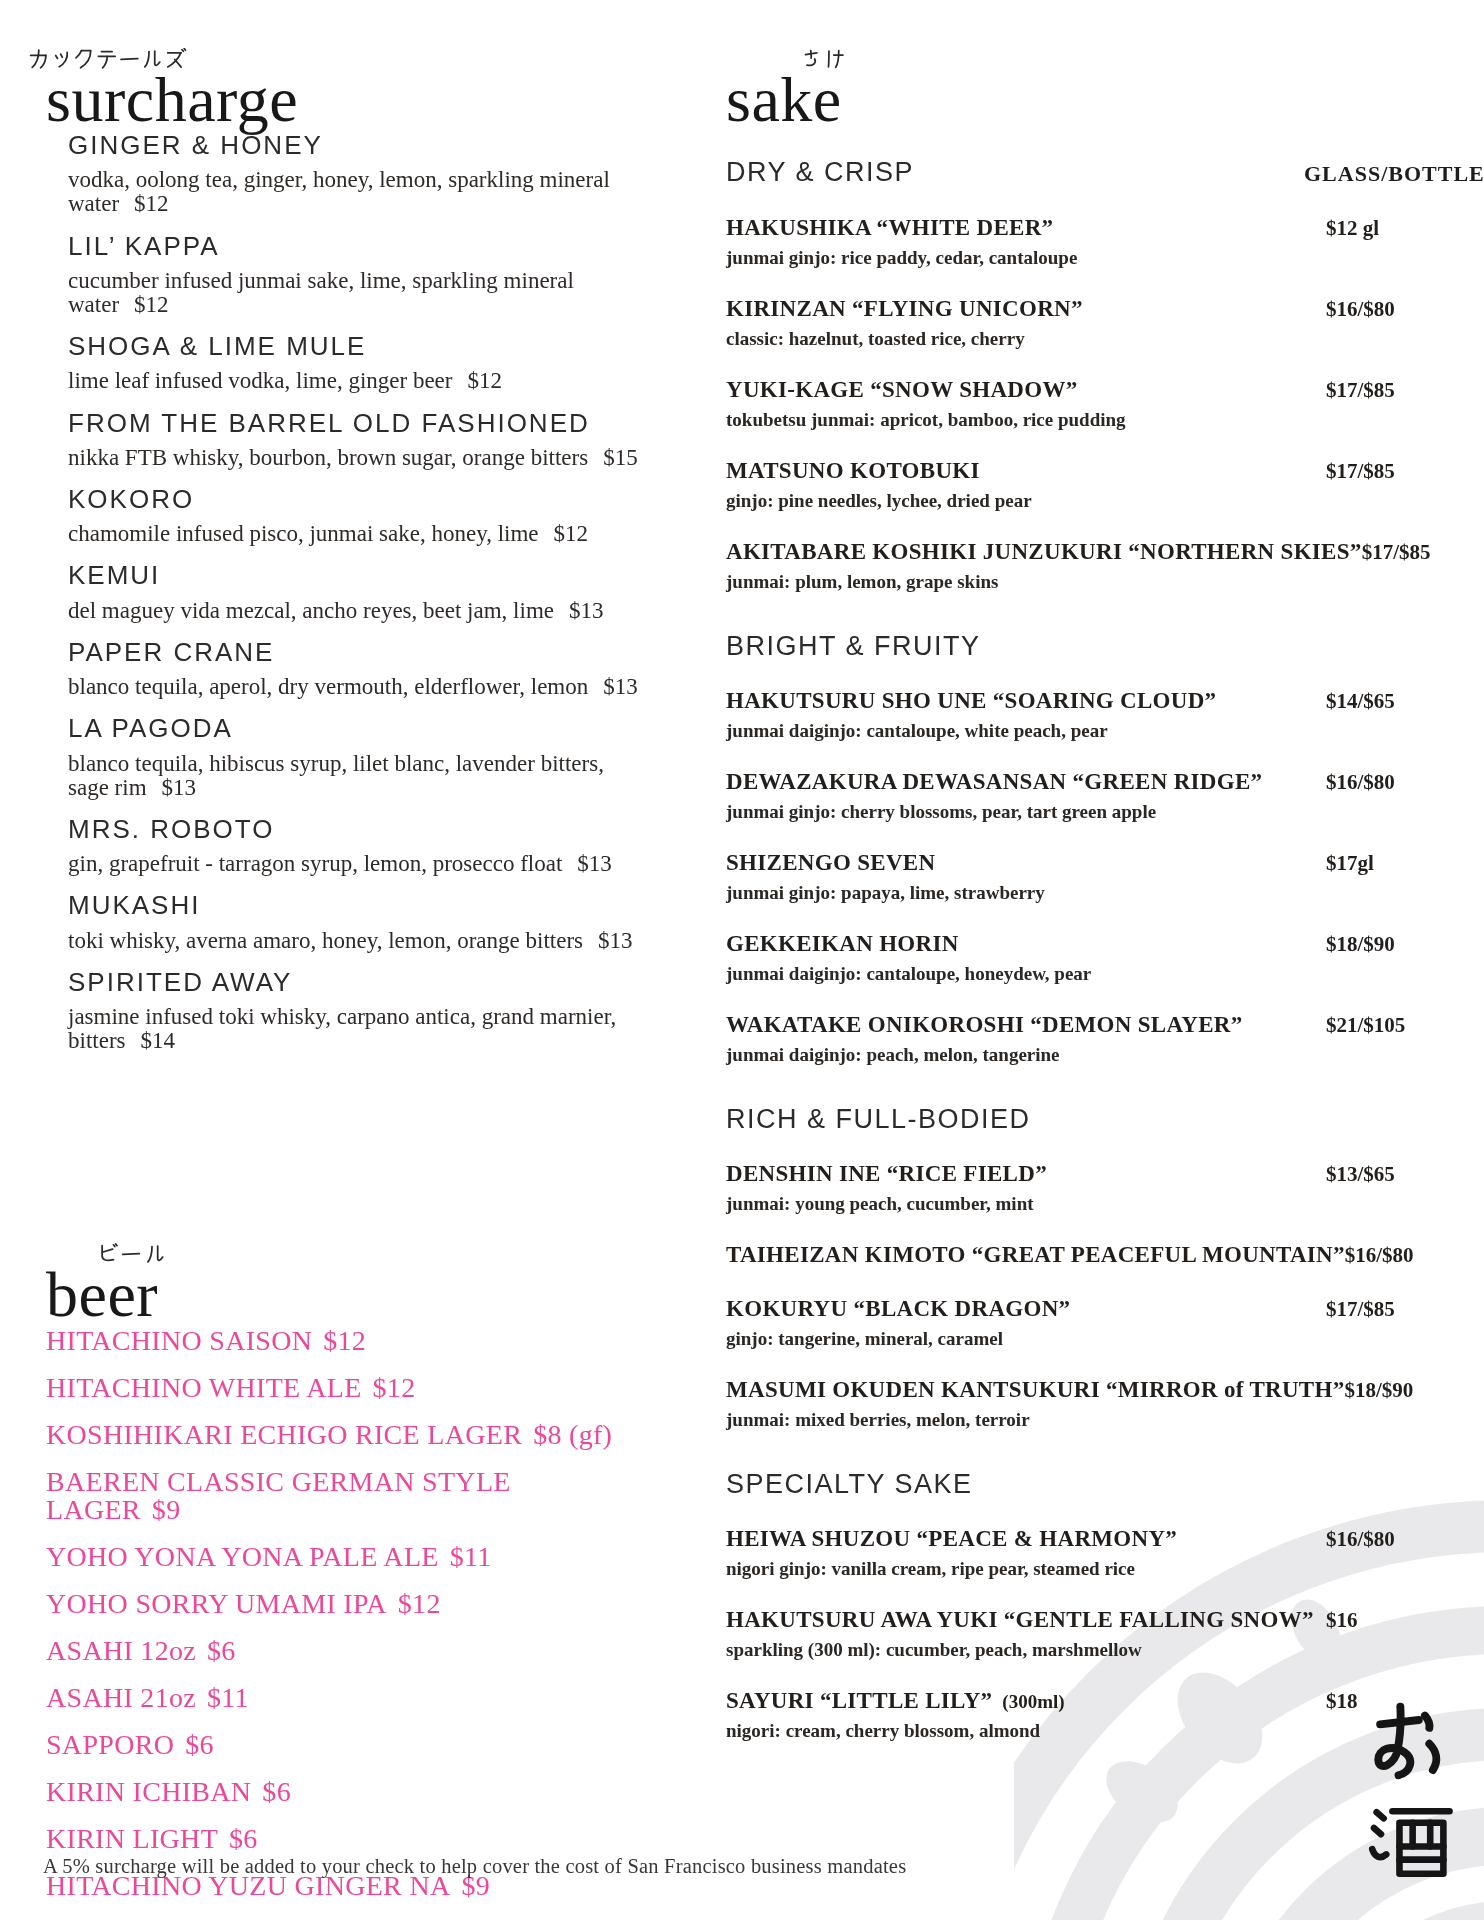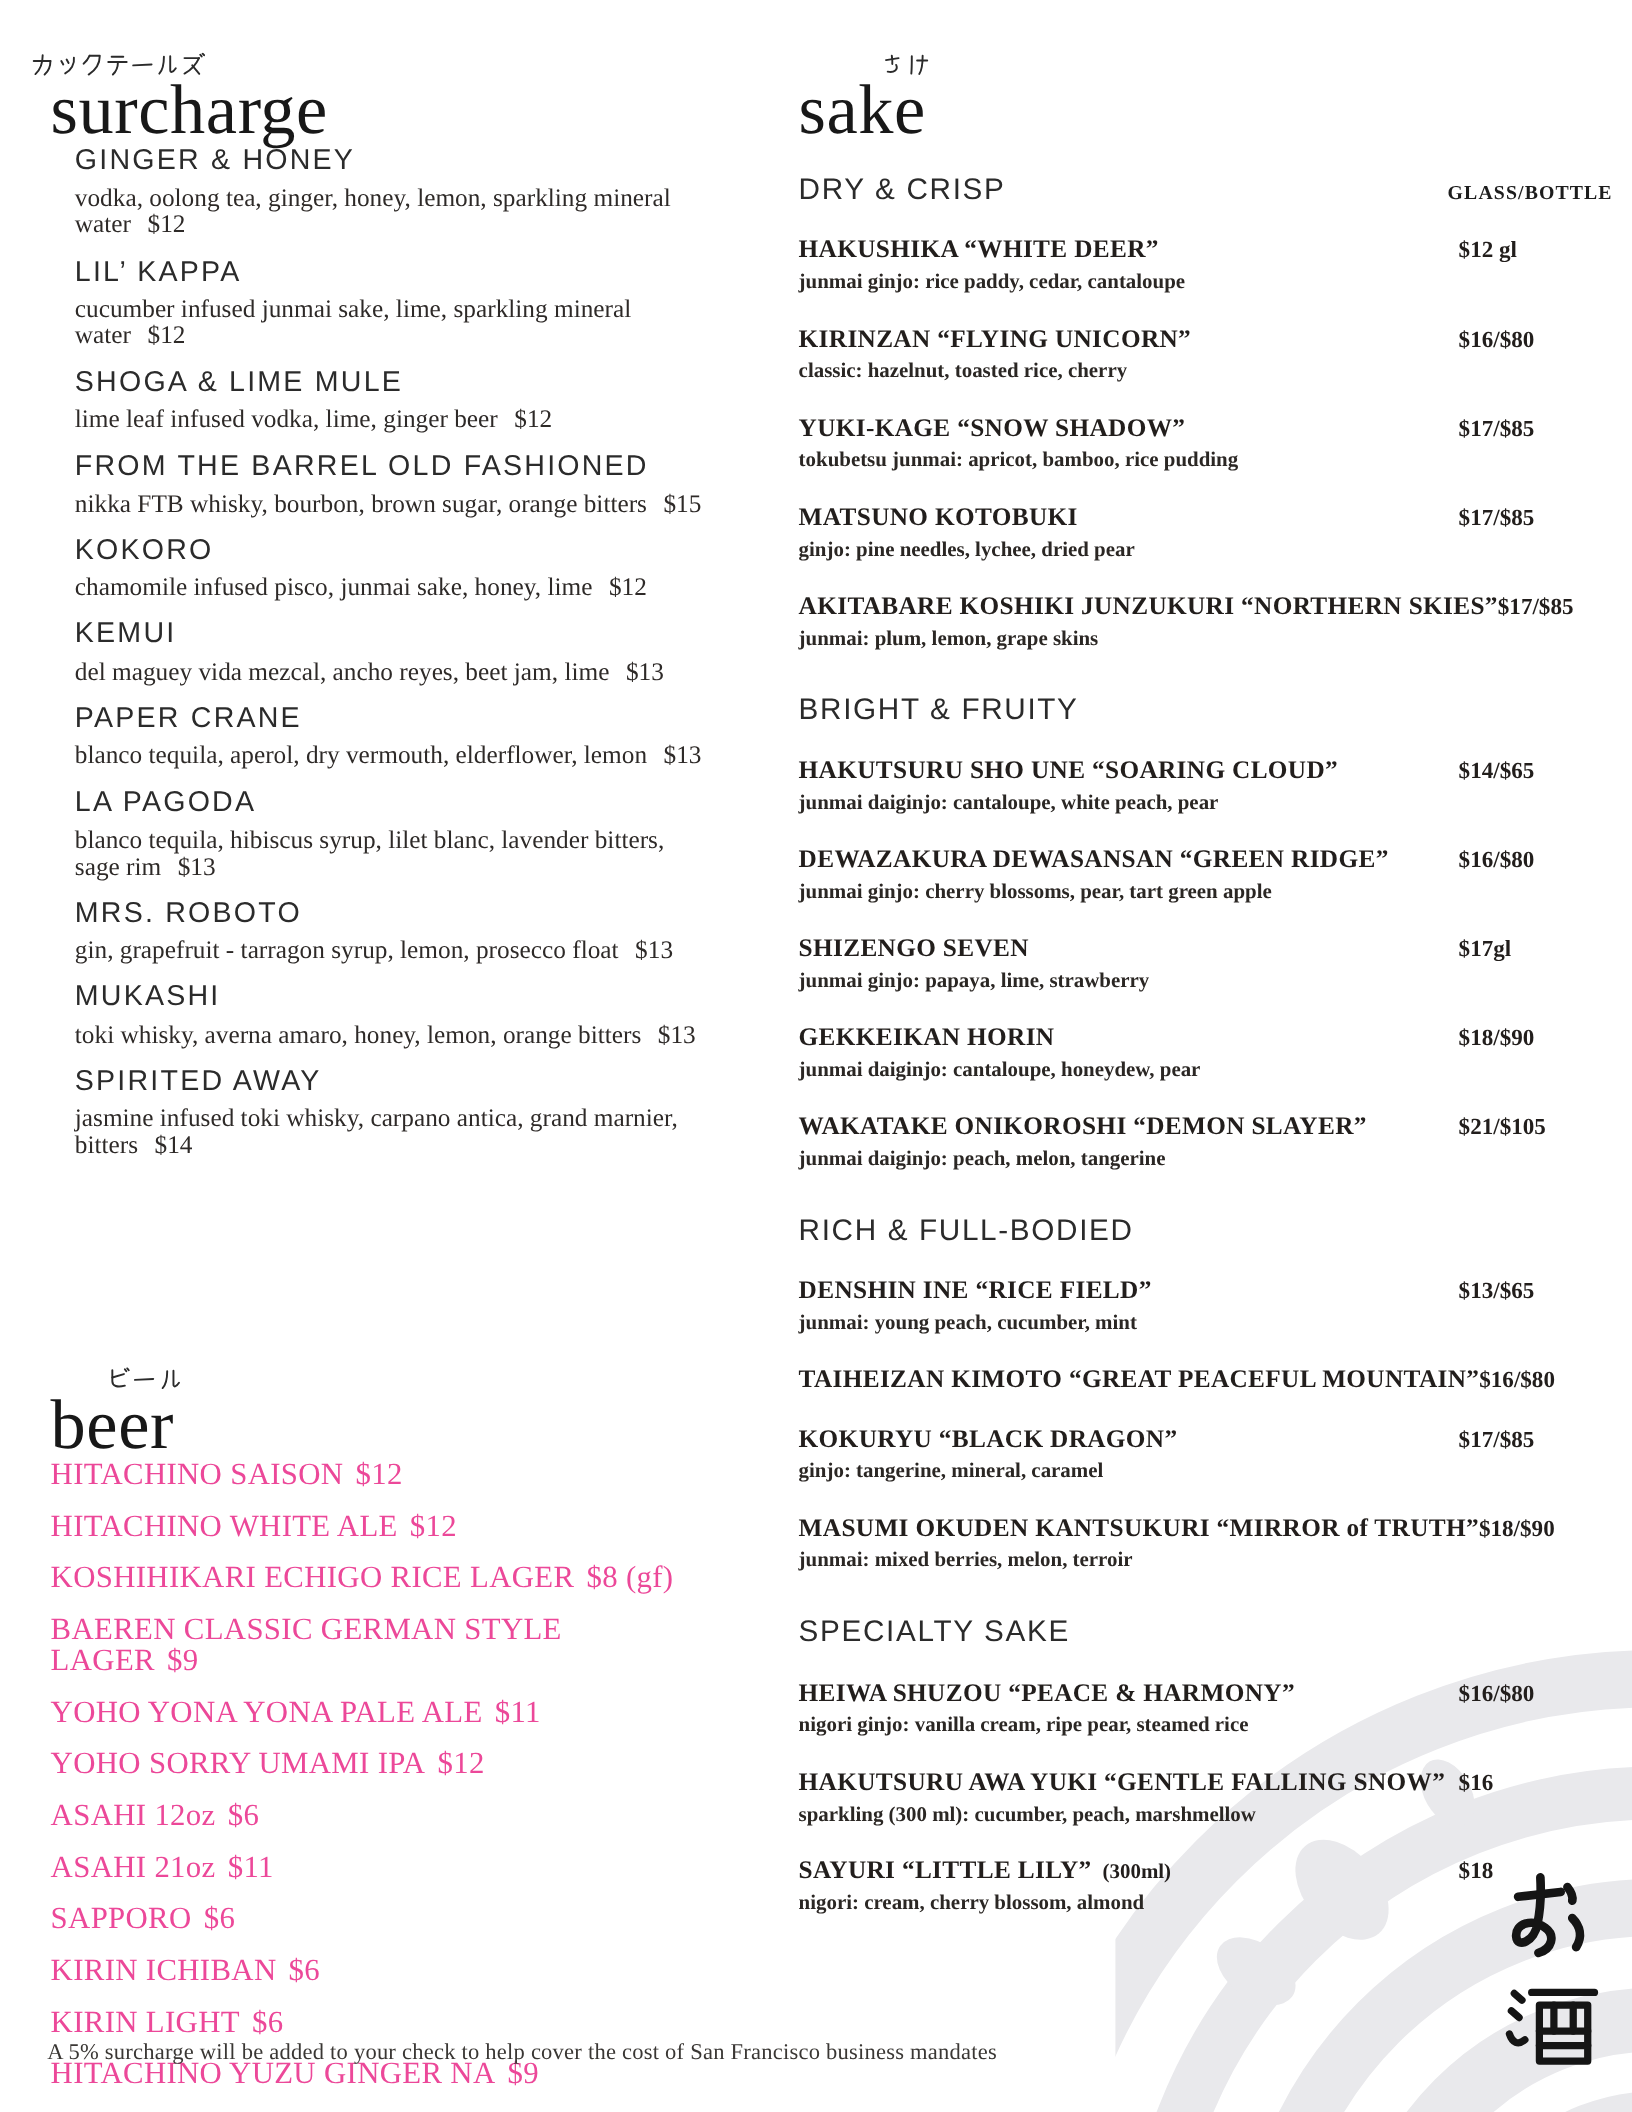--- a/index.html
+++ b/index.html
@@ -26,28 +26,28 @@
   }
   .c-desc{margin-top:9px;font-size:23px;line-height:1.05;color:#2e2a28;}
   .c-price{margin-left:15px;}
   
   .ruby-beer{margin-top:190px;margin-left:50px;}
   .b-item{font-size:28px;line-height:1.0;margin-bottom:19px;color:#ec4899;letter-spacing:0.3px;}
   .b-item:first-of-type{margin-top:24px;}
   .b-price{margin-left:11px;}
   
   .ruby-sake{margin-left:74px;}
-  .sh-row{display:flex;align-items:baseline;margin-top:26px;gap:12px;}
+  .sh-row{display:flex;align-items:baseline;margin-top:26px;}
   .section-h{
     flex:0 0 600px;font-family:"Liberation Sans", sans-serif;font-size:27px;
     letter-spacing:1.5px;color:#2b2b2b;line-height:1.05;
   }
   .section-h.mid{margin-top:40px;}
   .price-h{
-    font-family:"Liberation Serif", serif;font-weight:700;font-size:18px;
+    font-family:"Liberation Serif", serif;font-weight:700;font-size:22px;
     letter-spacing:1px;color:#1d1d1d;margin-left:-22px;white-space:nowrap;
   }
   .s-item{margin-bottom:14px;font-weight:bold;}
   .s-item.first{margin-top:14px;}
   .s-row{display:flex;align-items:baseline;}
   .s-name{flex:0 0 600px;font-size:23px;line-height:1.05;color:#221e1c;letter-spacing:0.3px;white-space:nowrap;}
   .s-note{font-size:19px;margin-left:10px;letter-spacing:0;}
   .s-price{font-size:21px;white-space:nowrap;color:#221e1c;margin-top:15px;}
   .s-desc{margin-top:7px;font-size:19px;line-height:1.05;color:#2b2724;}
   

